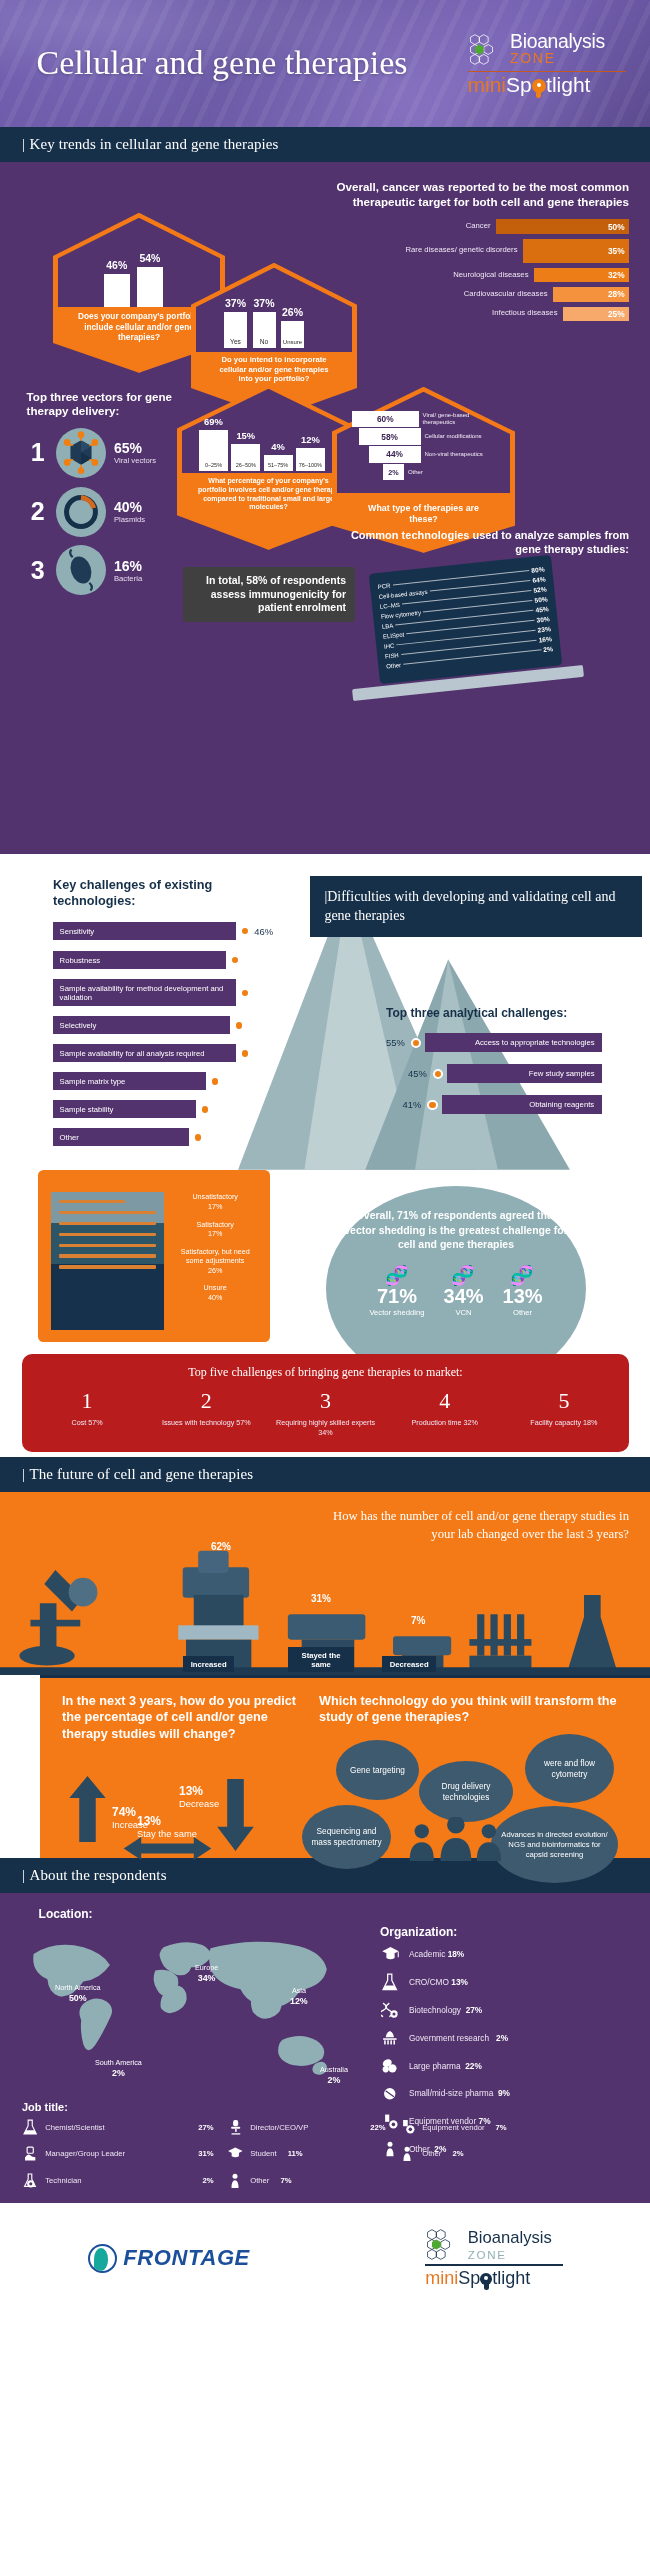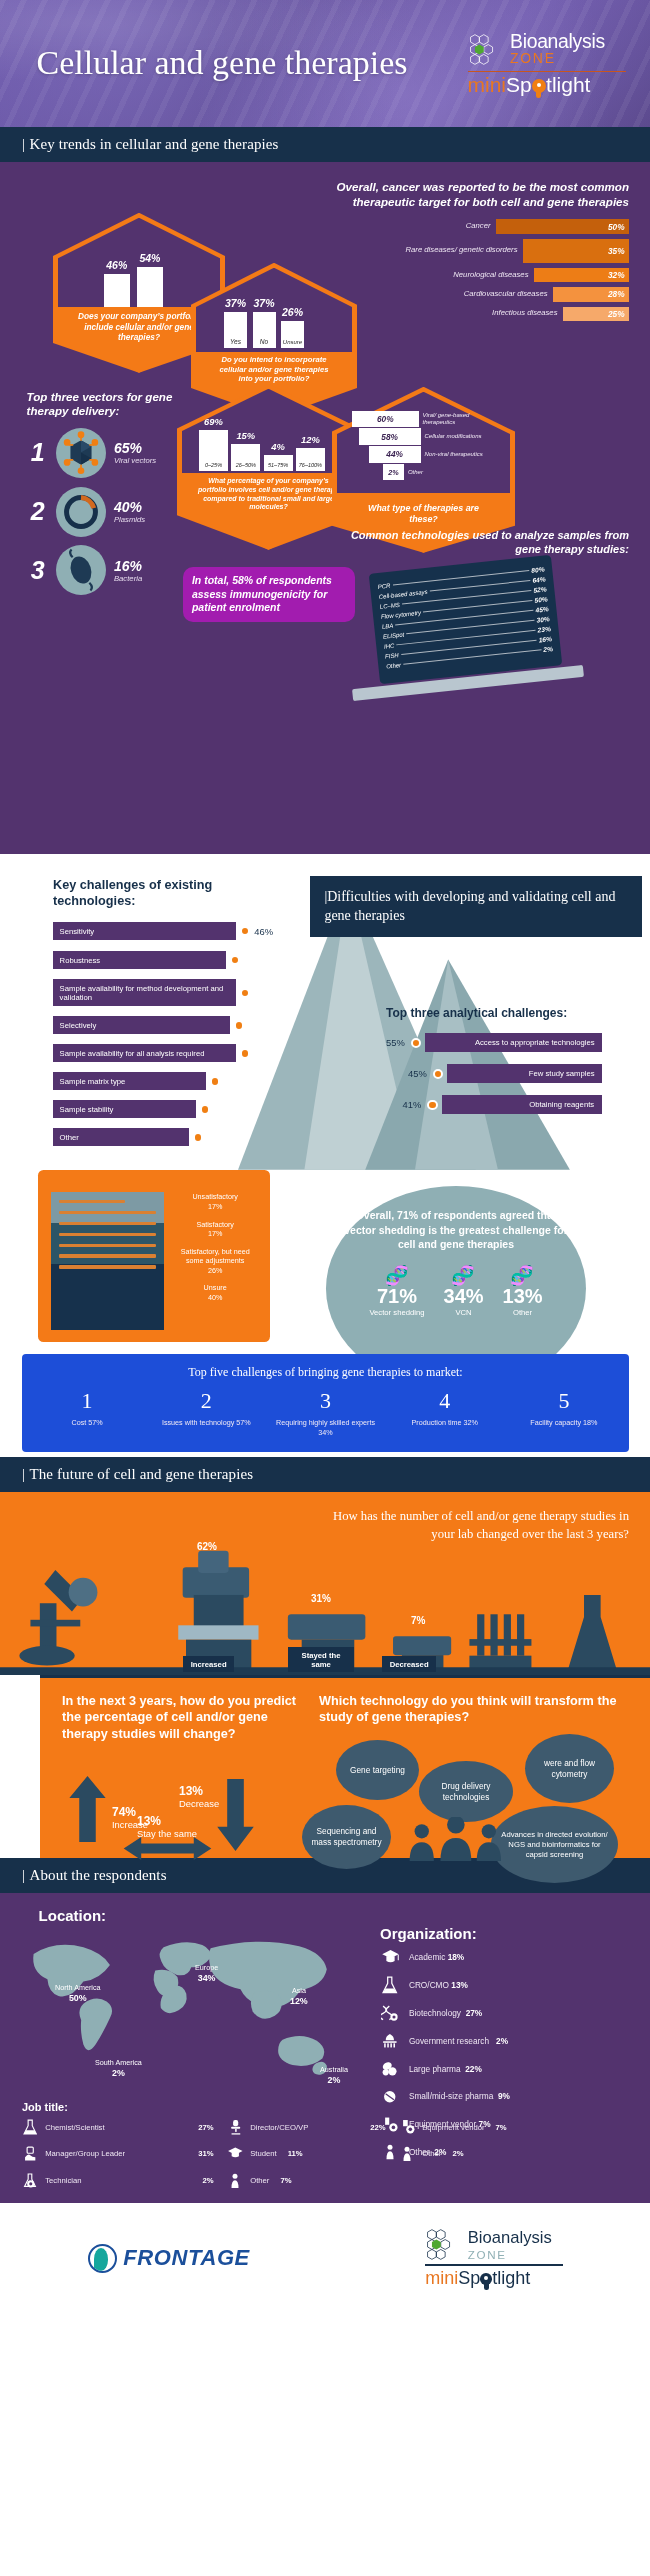--- a/index.html
+++ b/index.html
@@ -56,21 +56,21 @@
     padding: 8.9px 22px;
     font-family: "Liberation Serif", serif;
     font-size: 15px; color: #fff; letter-spacing: 0.1px;
   }
   .band .tick { color:#fff; margin-right: 4.4px; }
 
   .purple { background:#53336e; }
 
   
   .trends { position:relative; padding: 12px 0 16.6px; }
-  .trends-inner { position:relative; height: 664px; font-style: italic; }
+  .trends-inner { position:relative; height: 664px; }
 
   .hexwrap { position:absolute; }
   .hex {
     position:relative;
     background:#F47A17;
     clip-path: polygon(50% 0%, 100% 27%, 100% 73%, 50% 100%, 0% 73%, 0% 27%);
   }
   .hex-in {
     position:absolute; inset:5px;
     background:#53336e;
@@ -118,22 +118,22 @@
     width:183px; height:111px; background:#16314c; border-radius:4.4px;
     transform: rotate(-6deg); padding:8.9px 7.7px 5.5px 7.7px;
   }
   .lt-line { display:flex; align-items:center; font-size:6px; color:#fff; height:10px; }
   .lt-name { white-space:nowrap; }
   .lt-dash { flex:1; border-bottom:0.6px solid rgba(255,255,255,.65); margin:0 2.2px 1.7px; }
   .lt-val { font-weight:bold; font-size:6.6px; }
   .lt-base { width:232px; height:12px; background:#b9c6cf; border-radius:2.2px;
              transform: rotate(-6deg); margin-top:2.2px; margin-left:-22px;}
 
-  .total-cap { position:absolute; background:#a21caf; border-radius:10px; padding:7.7px 8.9px;
-               font-weight:bold; font-size:10.5px; line-height:1.25; text-align:left; }
+  .total-cap { position:absolute; background:#404040; border-radius:3px; padding:7.7px 8.9px;
+               font-weight:bold; font-size:10.5px; line-height:1.25; text-align:right; }
 
   
   .chal { position:relative; background:#fff; padding: 22px 0 11px; height: 603px; }
   .chal h3 { color:#17304a; font-size:12.7px; line-height:1.25; font-weight:bold; }
   .cbar-row { display:flex; align-items:center; margin-bottom:6.6px; }
   .cbar { background:#53336e; color:#fff; font-size:7.7px; padding:4.4px 6.6px; line-height:1.2; }
   .cdot { width:10.5px; height:10.5px; border-radius:50%; background:#F07F13; border:2.2px solid #fff;
           box-shadow:0 0 0 0.6px rgba(0,0,0,0); margin:0 3.9px; flex:0 0 auto; }
   .cpct { font-size:9.4px; color:#17304a; font-weight:500; }
   .cpct.lt { color:#ffffff; }
@@ -156,21 +156,21 @@
                border-radius:50%/50%; display:flex; flex-direction:column; align-items:center;
                justify-content:flex-start; padding-top:22px; }
   .vs-circle .vtitle { font-weight:bold; font-size:10.5px; line-height:1.35; text-align:center; color:#fff; width:232px;}
   .vs-stats { display:flex; gap:19px; margin-top:15.5px; }
   .vs-stat { text-align:center; }
   .vs-stat .dna { font-size:19px; color:#F07F13; line-height:1; }
   .vs-stat .p { font-size:20px; font-weight:bold; color:#fff; }
   .vs-stat .l { font-size:7.7px; color:#fff; }
 
   
-  .topfive { background:#1d4ed8; border-radius:4px; margin: 0 22px; padding: 11px 5.5px 14.4px; }
+  .topfive { background:#b91c1c; border-radius:10px; margin: 0 22px; padding: 11px 5.5px 14.4px; }
   .topfive .t { text-align:center; font-family:"Liberation Serif",serif; font-size:12px; margin-bottom:7.7px;}
   .tf-grid { display:grid; grid-template-columns:repeat(5,1fr); }
   .tf-cell { text-align:center; }
   .tf-cell .n { font-family:"Liberation Serif",serif; font-size:22px; margin-bottom:4.4px; }
   .tf-cell .d { font-size:7.2px; line-height:1.35; color:#f0e9f5; padding:0 8.9px;}
 
   
   .fut1 { background:#F47A17; position:relative; height:183px; padding:13.3px 22px; }
   .fut1 .q { color:#fff; font-family:"Liberation Serif",serif; font-size:12.7px; line-height:1.45; text-align:right;
              width:310px; position:absolute; right:22px; top:14.4px;}
@@ -182,21 +182,21 @@
   .fut2 h4 { font-size:12.7px; line-height:1.3; font-weight:bold; color:#fff; }
   .arrowstat { position:absolute; }
   .arrowstat .p { font-weight:bold; font-size:12px; color:#fff; }
   .arrowstat .l { font-size:9.4px; color:#fff; }
   .bubble { position:absolute; background:#3E5A6E; color:#fff; border-radius:50%;
             display:flex; align-items:center; justify-content:center; text-align:center;
             font-size:8.3px; line-height:1.3; padding:5.5px; }
 
   
   .resp { background:#53336e; position:relative; padding:14.4px 22px 20px; height:310px; }
-  .resp h4 { font-size:15px; font-weight:bold; margin-bottom:5.5px; color:#fff;}
+  .resp h4 { font-size:12px; font-weight:bold; margin-bottom:5.5px; color:#fff;}
   .map { position:absolute; left:16.6px; top:33px; width:343px; height:183px; }
   .maplab { position:absolute; text-align:center; color:#fff; font-size:7.2px; line-height:1.2;}
   .maplab b { display:block; font-size:8.9px; }
   .org-list { position:absolute; right:22px; top:32px; width:249px; }
   .org-row { display:flex; align-items:center; gap:8.9px; margin-bottom:8.9px; font-size:8.3px; color:#efe7f3;}
   .org-row .ic { width:20px; height:19px; flex:0 0 auto; display:flex; align-items:center; justify-content:center;}
   .org-row b { color:#fff; }
 
   .jobs { position:absolute; left:22px; bottom:14.4px; width:603px; }
   .jobs h4 { font-size:11px; margin-bottom:5.5px; }
@@ -721,21 +721,21 @@
         <rect x="848" y="185" width="112" height="12"></rect>
         <rect x="848" y="215" width="112" height="35"></rect>
       </g>
 
       <g fill="#2B4A60">
         <path d="M1055 105 h30 v40 l32 105 h-94 l32 -105z"></path>
       </g>
       <rect x="0" y="236" width="1176" height="14" fill="#1E3A52"></rect>
     </svg>
 
-    <div class="eqpct" style="left:197px; top:49px;">62%</div>
+    <div class="eqpct" style="left:211px; top:49px;">62%</div>
     <div class="eqpct" style="left:311px; top:101px;">31%</div>
     <div class="eqpct" style="left:411px; top:123px;">7%</div>
 
     <div class="eqlabel" style="left:183px; bottom:3.3px;">Increased</div>
     <div class="eqlabel" style="left:288px; bottom:3.3px; width:66px; text-align:center;">Stayed the same</div>
     <div class="eqlabel" style="left:382px; bottom:3.3px;">Decreased</div>
   </div>
 
   <div class="fut2">
     <div style="width:238px;">

